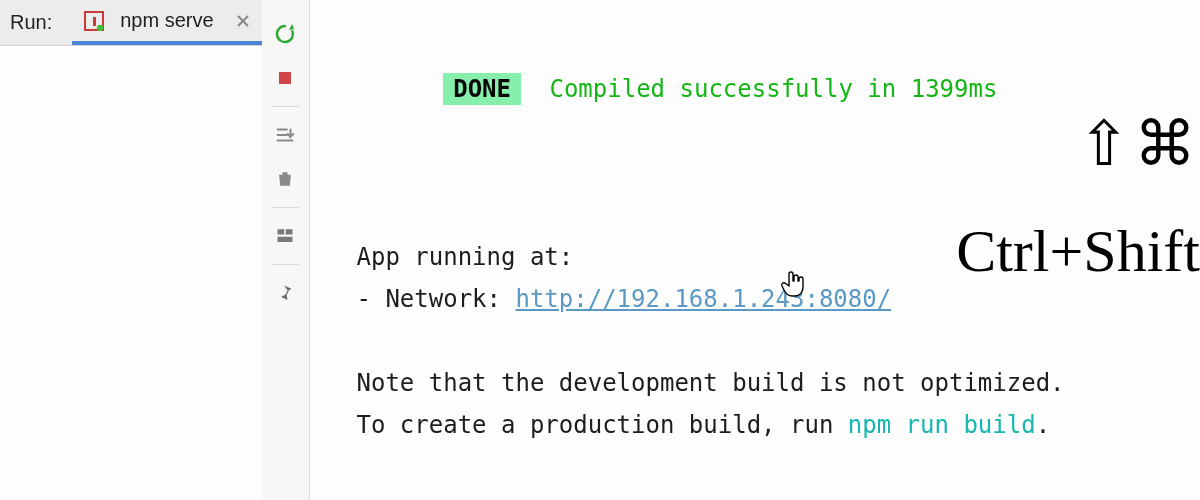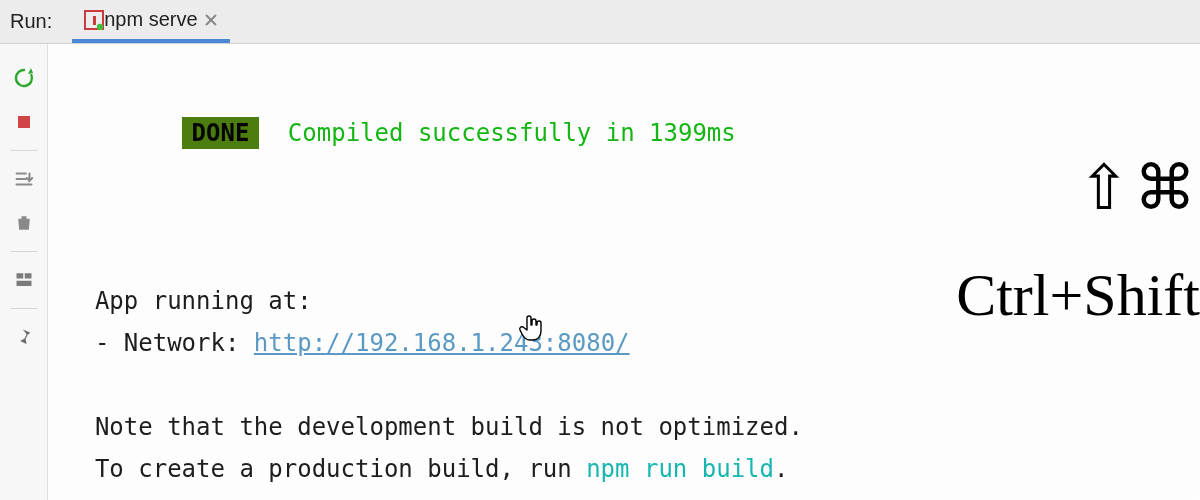--- a/index.html
+++ b/index.html
@@ -1,32 +1,32 @@
 <!DOCTYPE html>
 <html><head>
 <meta charset="utf-8">
 <style>
   * { margin: 0; padding: 0; box-sizing: border-box; }
   html, body { width: 1200px; height: 500px; overflow: hidden; font-family: -apple-system, BlinkMacSystemFont, "Segoe UI", sans-serif; }
-  .window { width: 1200px; height: 500px; display: flex; flex-direction: column; background: #fdfdfd; border-radius: 10px; }
+  .window { width: 1200px; height: 500px; display: flex; background: #fdfdfd; border-radius: 10px; }
   .tabbar { height: 46px; background: #ececec; border-bottom: 1px solid #d1d1d1; display: flex; align-items: center; padding-left: 10px; }
   .run-label { font-size: 20px; color: #222; margin-right: 20px; }
-  .tab { display: flex; align-items: center; gap: 0; height: 100%; padding: 0 12px; border-bottom: 4px solid #4a87d6; position: relative; }
+  .tab { display: flex; align-items: center; gap: 16px; height: 100%; padding: 0 12px; border-bottom: 4px solid #4a87d6; position: relative; }
   .tab-icon { width: 20px; height: 20px; position: relative; display: inline-block; }
   .tab-title { font-size: 20px; color: #222; }
   .tab-close { width: 14px; height: 14px; margin-left: 6px; position: relative; color: #888; cursor: pointer; }
   .tab-close::before, .tab-close::after { content:""; position:absolute; left:6px; top:0; width:2px; height:14px; background:#888; }
   .tab-close::before { transform: rotate(45deg); }
   .tab-close::after { transform: rotate(-45deg); }
   .body { flex: 1; display: flex; }
   .gutter { width: 48px; background: #f7f7f7; border-right: 1px solid #e0e0e0; display: flex; flex-direction: column; align-items: center; padding-top: 12px; }
   .gutter .ico { width: 28px; height: 28px; margin: 8px 0; display: flex; align-items: center; justify-content: center; color: #7a7a7a; }
   .gutter .sep { width: 28px; height: 1px; background: #d8d8d8; margin: 6px 0; }
   .console { flex: 1; position: relative; padding: 26px 18px 10px 18px; font-family: "SFMono-Regular", ui-monospace, Menlo, Consolas, monospace; font-size: 24px; line-height: 1.75; color: #1d1d1d; }
-  .done-badge { background: #4d7c0f; color: #050505; font-weight: 700; padding: 2px 10px; margin-right: 14px; }
+  .done-badge { background: #86efac; color: #050505; font-weight: 700; padding: 2px 10px; margin-right: 14px; }
   .compiled { color: #14b614; }
   .line { white-space: pre; }
   .link { color: #5b99c5; text-decoration: underline; cursor: pointer; }
   .code-hl { color: #17b6b0; }
   .overlay { position: absolute; top: 90px; right: 0; text-align: right; pointer-events: none; }
   .overlay .sym { font-size: 62px; letter-spacing: 4px; color: #000; font-family: -apple-system, BlinkMacSystemFont, "Segoe UI", sans-serif; font-weight: 400; }
   .overlay .txt { font-size: 60px; color: #000; font-family: Liberation Serif, serif; }
   .cursor { position: absolute; left: 470px; top: 268px; pointer-events: none; }
 </style>
 </head>

